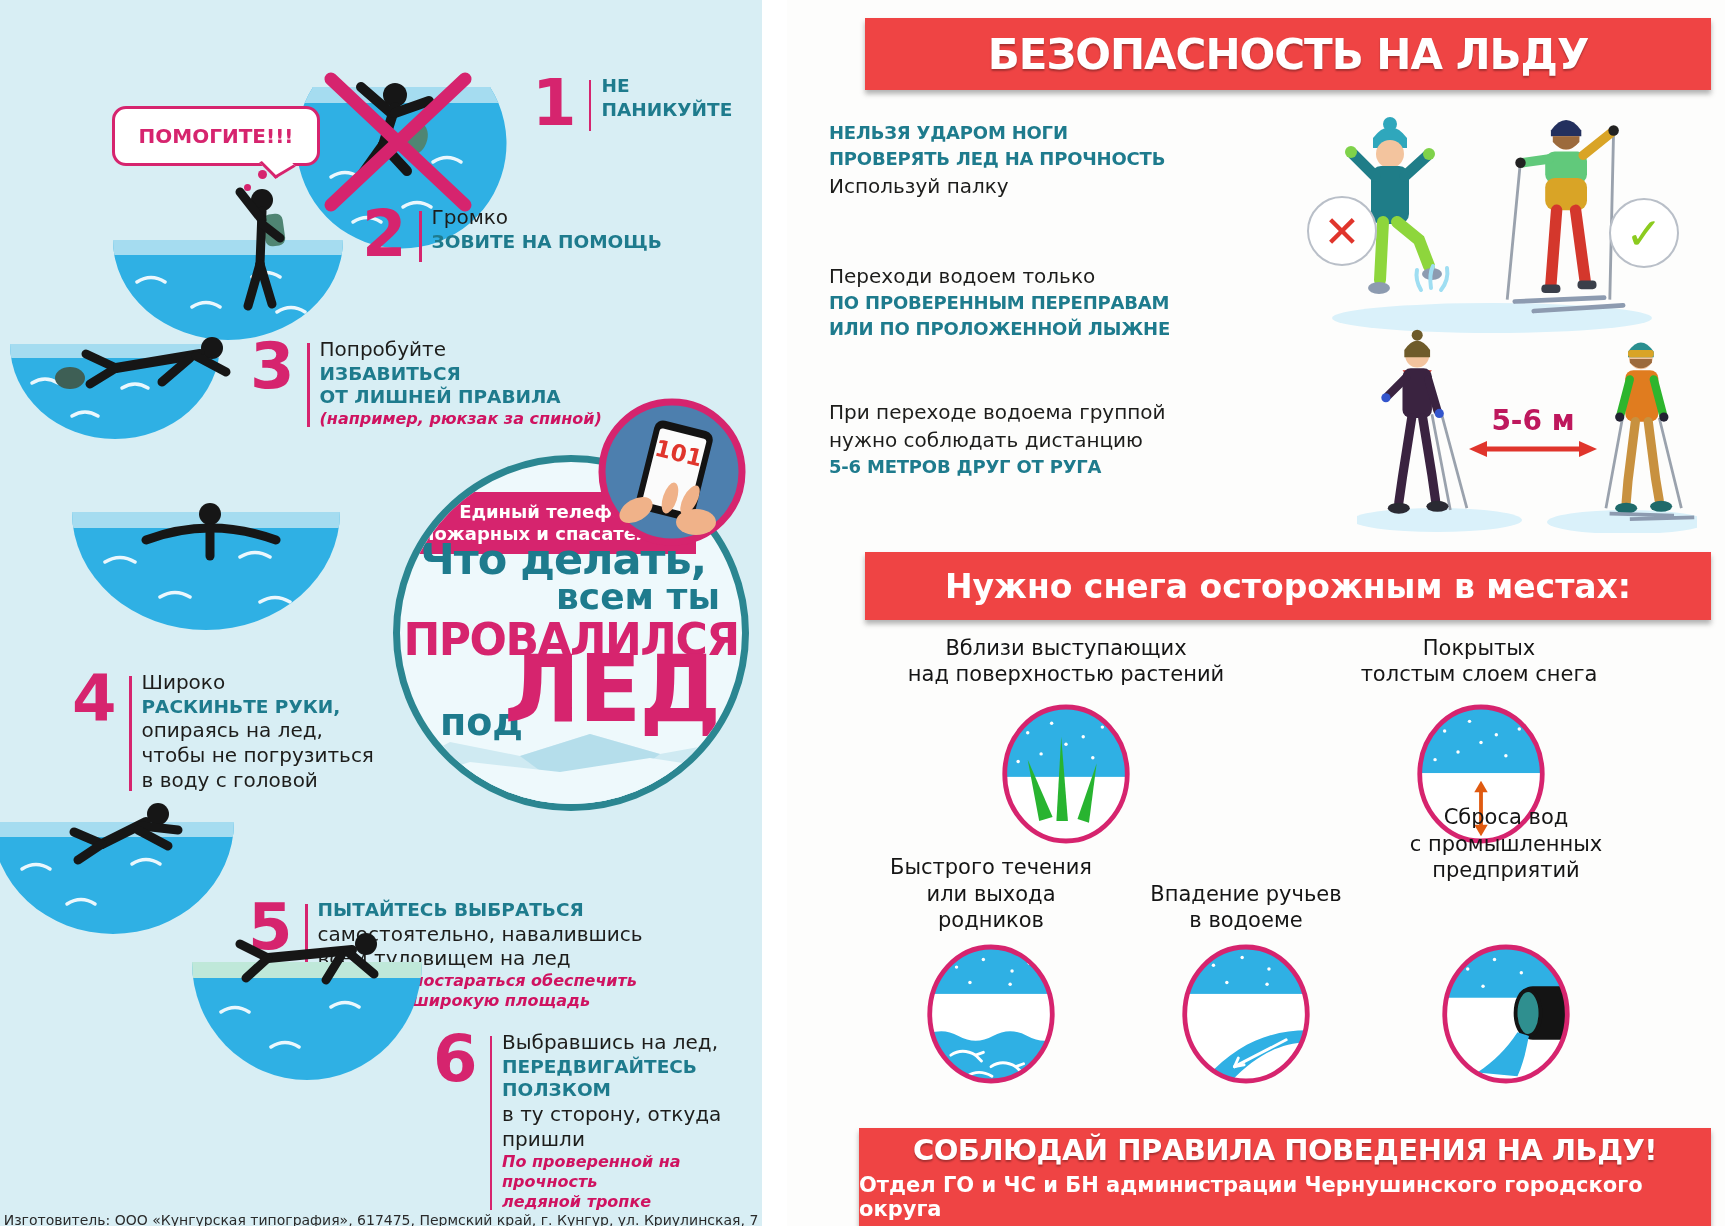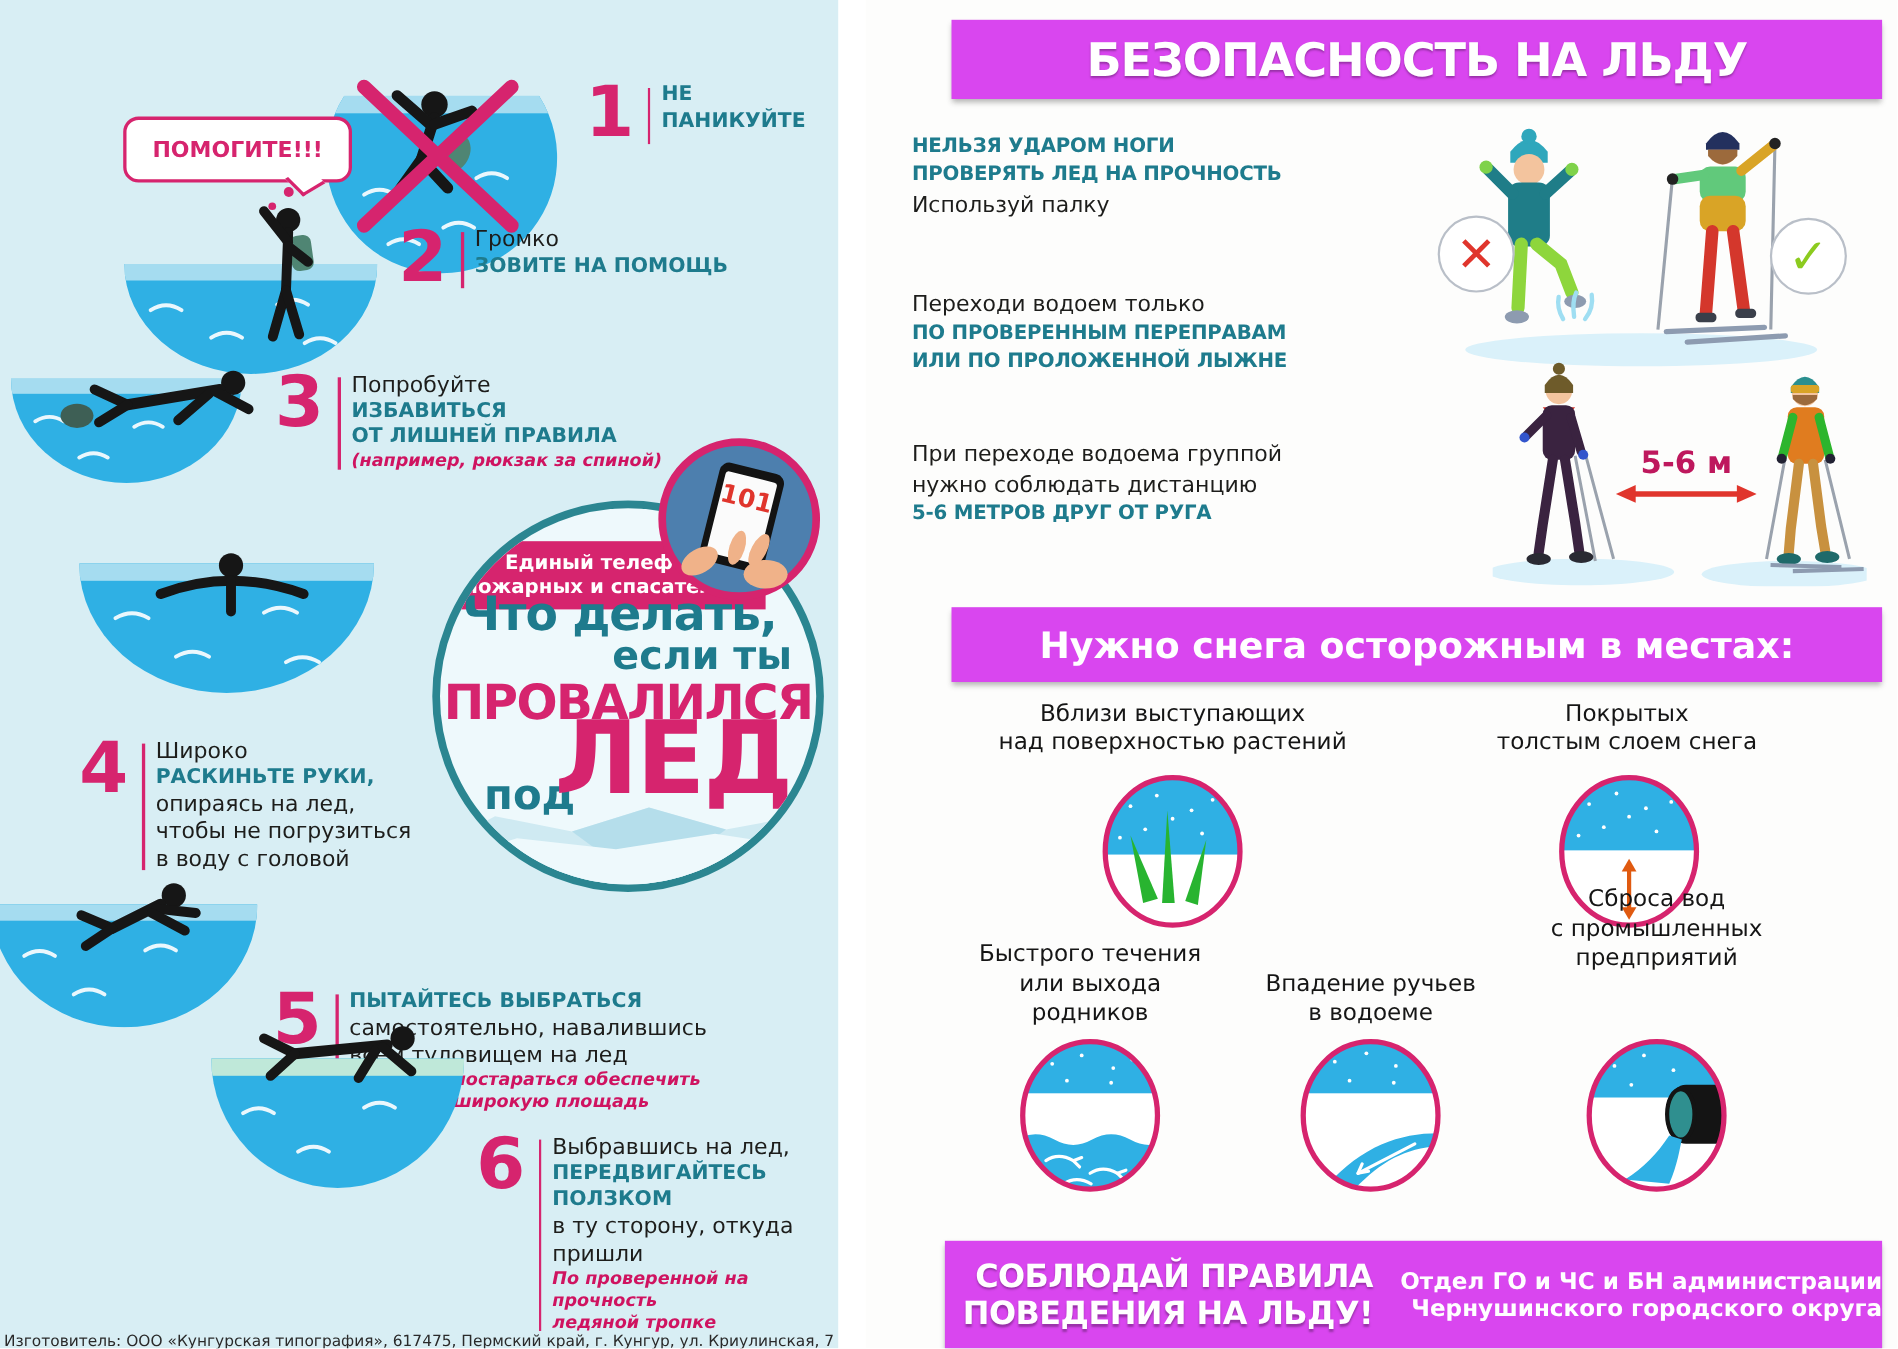--- a/index.html
+++ b/index.html
@@ -30,26 +30,26 @@
   .cl2{position:absolute;right:22px;top:114px;font-size:36px;font-weight:bold;color:#1e7b8d;}
   .cl3{position:absolute;left:0;top:152px;width:100%;text-align:center;font-size:44px;font-weight:800;
        color:#d6246e;letter-spacing:-1.5px;}
   .cl4s{position:absolute;left:40px;top:238px;font-size:38px;font-weight:bold;color:#1e7b8d;}
   .cl4b{position:absolute;left:104px;top:182px;font-size:92px;font-weight:800;color:#d6246e;line-height:1;letter-spacing:-2px;}
   .phone-wrap{position:absolute;left:598px;top:398px;width:148px;height:148px;z-index:3;}
   .fineprint{position:absolute;left:0;top:1170px;width:762px;text-align:center;font-size:14px;
        line-height:1.45;color:#2a2a2a;margin-top:40px;}
   
   .page-right{position:absolute;left:787px;top:0;width:938px;height:1226px;background:#fdfdfc;}
-  .banner{position:absolute;background:#d946ef;color:#ffffff;font-weight:bold;text-align:right;
+  .banner{position:absolute;background:#ef4444;color:#ffffff;font-weight:bold;text-align:left;
           display:flex;align-items:center;justify-content:center;box-shadow:0 4px 5px rgba(40,40,40,.35);}
   .banner1{left:78px;top:18px;width:846px;height:72px;font-size:42px;letter-spacing:-1px;
            text-shadow:0 2px 2px rgba(0,0,0,.3);}
   .banner2{left:78px;top:552px;width:846px;height:68px;font-size:33px;}
-  .banner3{left:72px;top:1128px;width:852px;height:98px;flex-direction:row;justify-content:center;gap:6px;}
+  .banner3{left:72px;top:1128px;width:852px;height:98px;flex-direction:column;justify-content:center;gap:6px;}
   .banner3 .l1{font-size:29px;letter-spacing:-.5px;text-shadow:0 2px 2px rgba(0,0,0,.3);}
   .banner3 .l2{font-size:21px;font-weight:bold;}
   .rule{position:absolute;left:42px;width:420px;}
   .rule .pre,.rule .post{font-size:20px;line-height:1.4;color:#1d1d1b;}
   .rule .ttl{font-size:18px;line-height:1.45;font-weight:bold;color:#1e7b8d;letter-spacing:-.2px;}
   .badge{position:absolute;width:66px;height:66px;border-radius:50%;background:#fff;border:2.5px solid #b9bfc8;
          display:flex;align-items:center;justify-content:center;font-size:44px;font-weight:bold;z-index:3;}
   .badge.x{color:#e0352c;}
   .badge.ok{color:#8ccb1f;}
   .place-label{position:absolute;text-align:center;font-size:21px;line-height:1.27;color:#151515;
@@ -179,21 +179,21 @@
       <svg style="position:absolute;bottom:0;left:0;width:100%;height:90px;" viewBox="0 0 342 90" preserveAspectRatio="none">
         <polygon points="0,55 50,28 120,42 190,20 260,40 342,25 342,90 0,90" fill="#cfeaf2"></polygon>
         <polygon points="120,42 190,20 260,40 230,62 150,64" fill="#a9d8e8" opacity=".7"></polygon>
         <polygon points="0,70 70,48 160,58 250,44 342,58 342,90 0,90" fill="#eef9fc"></polygon>
       </svg>
       <div class="ribbon">
         <span class="ml">Единый телефон
 пожарных и спасателей</span>
       </div>
       <div class="cl1">Что делать,</div>
-      <div class="cl2">если ты</div>
+      <div class="cl2">всем ты</div>
       <div class="cl3">ПРОВАЛИЛСЯ</div>
       <div class="cl4s">под</div>
       <div class="cl4b">ЛЕД</div>
     </div>
 
     <div class="phone-wrap">
       <svg width="148" height="148" viewBox="0 0 148 148">
         <circle cx="74" cy="74" r="70" fill="#4d7fae" stroke="#d6246e" stroke-width="7"></circle>
         <g transform="rotate(14 74 74)">
           <rect x="46" y="26" width="60" height="92" rx="9" fill="#131313"></rect>

